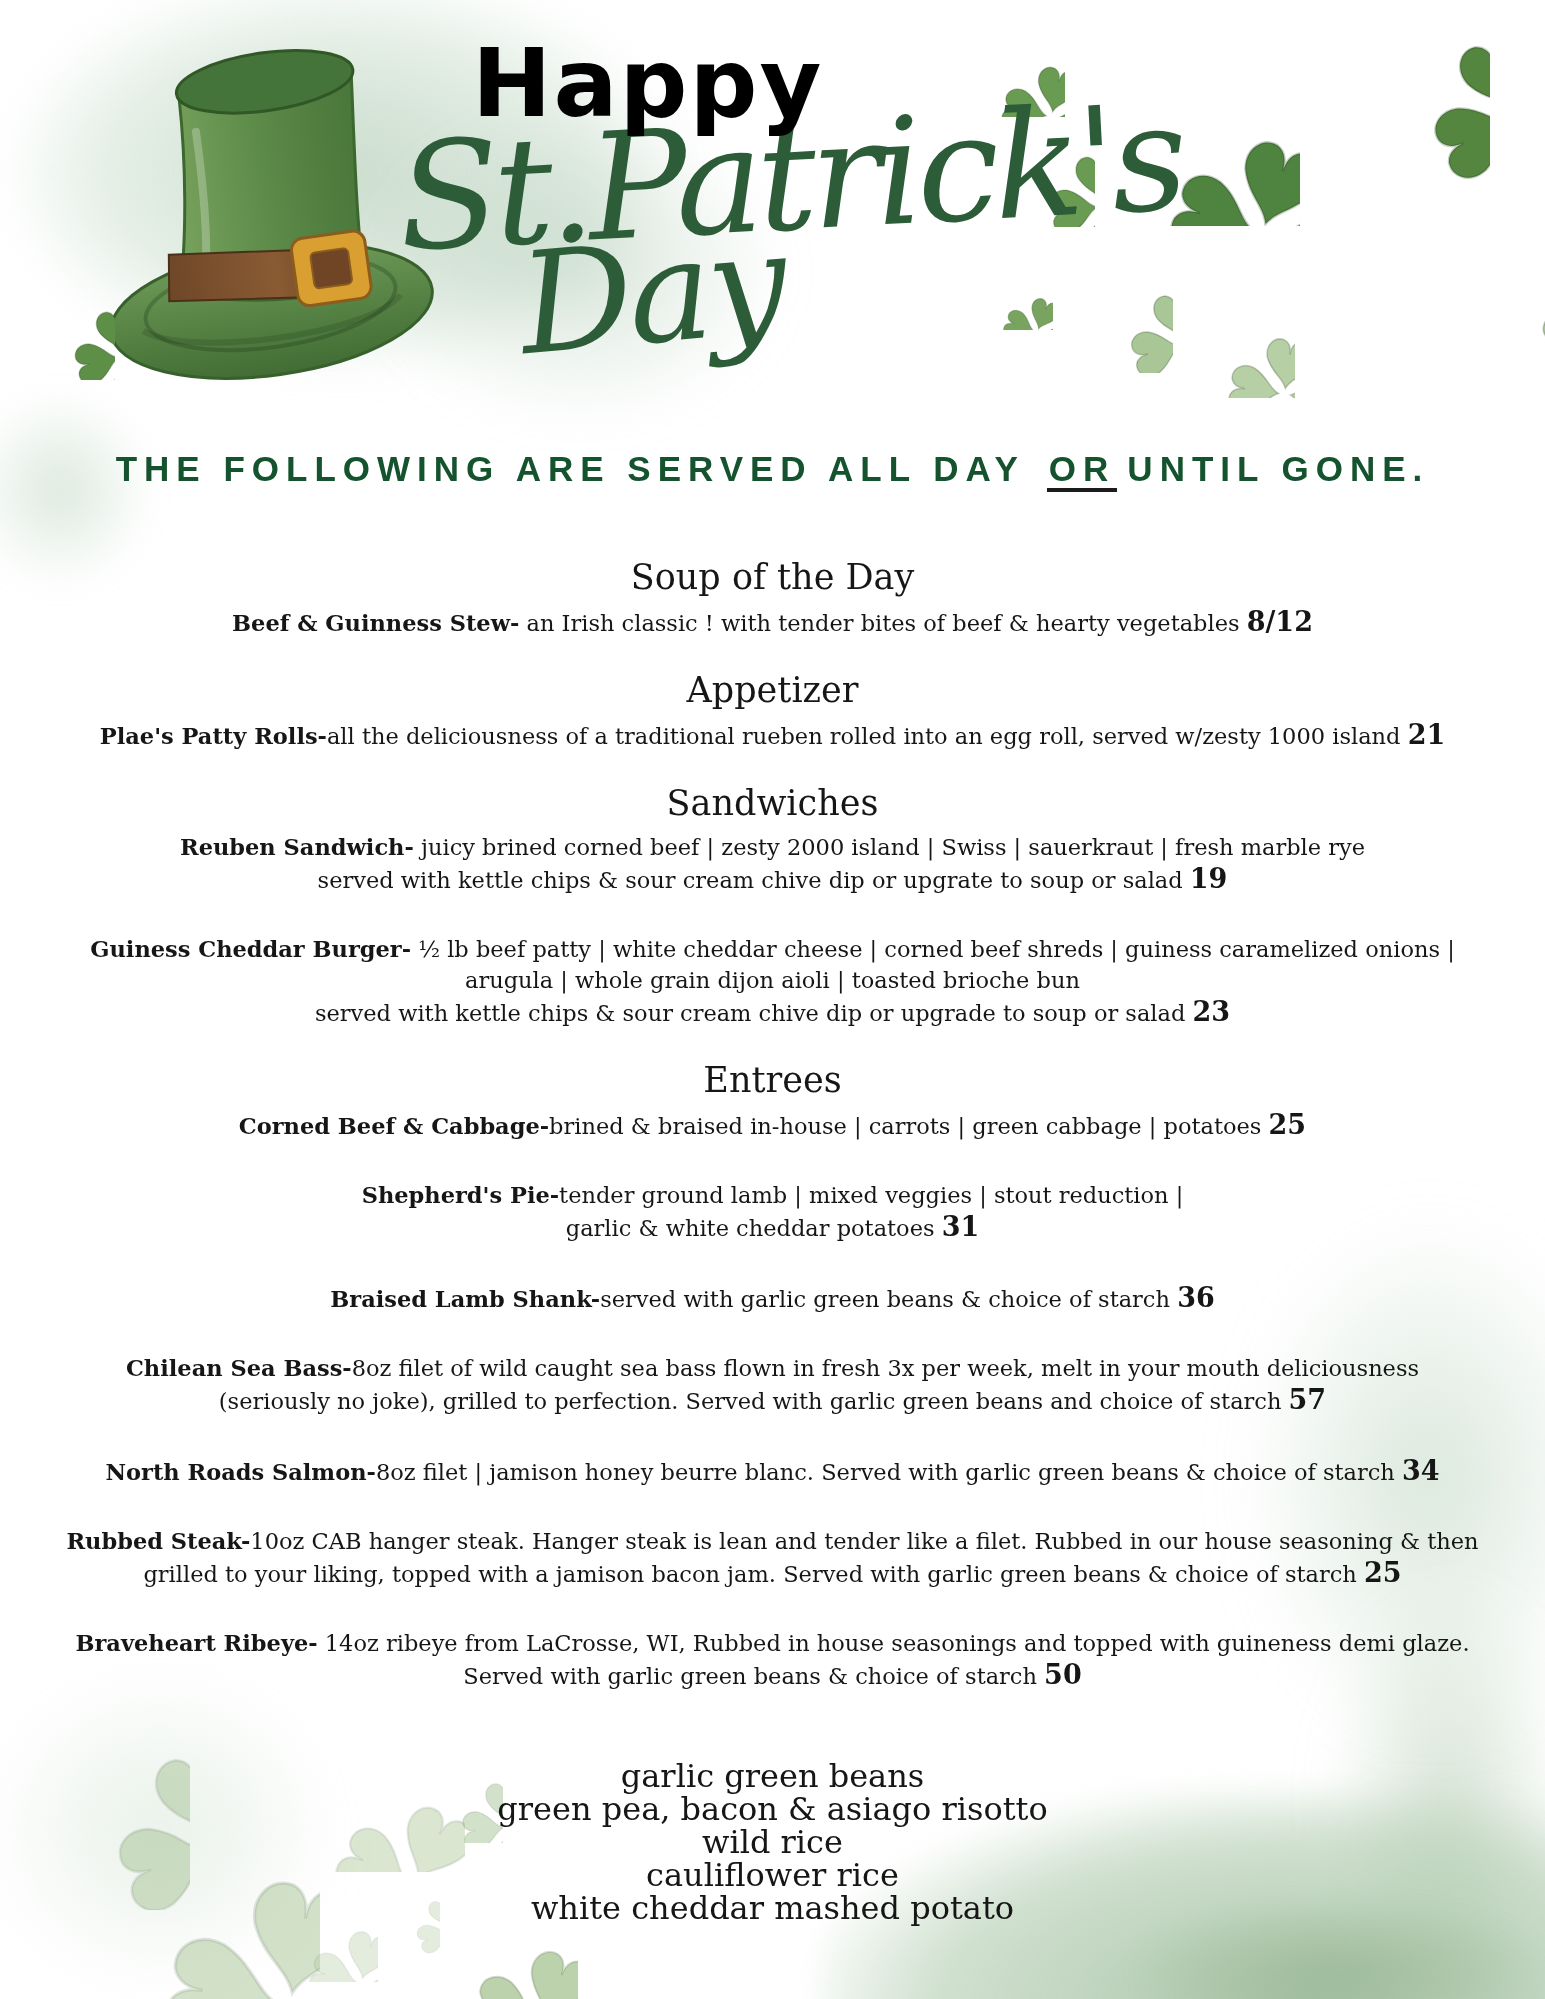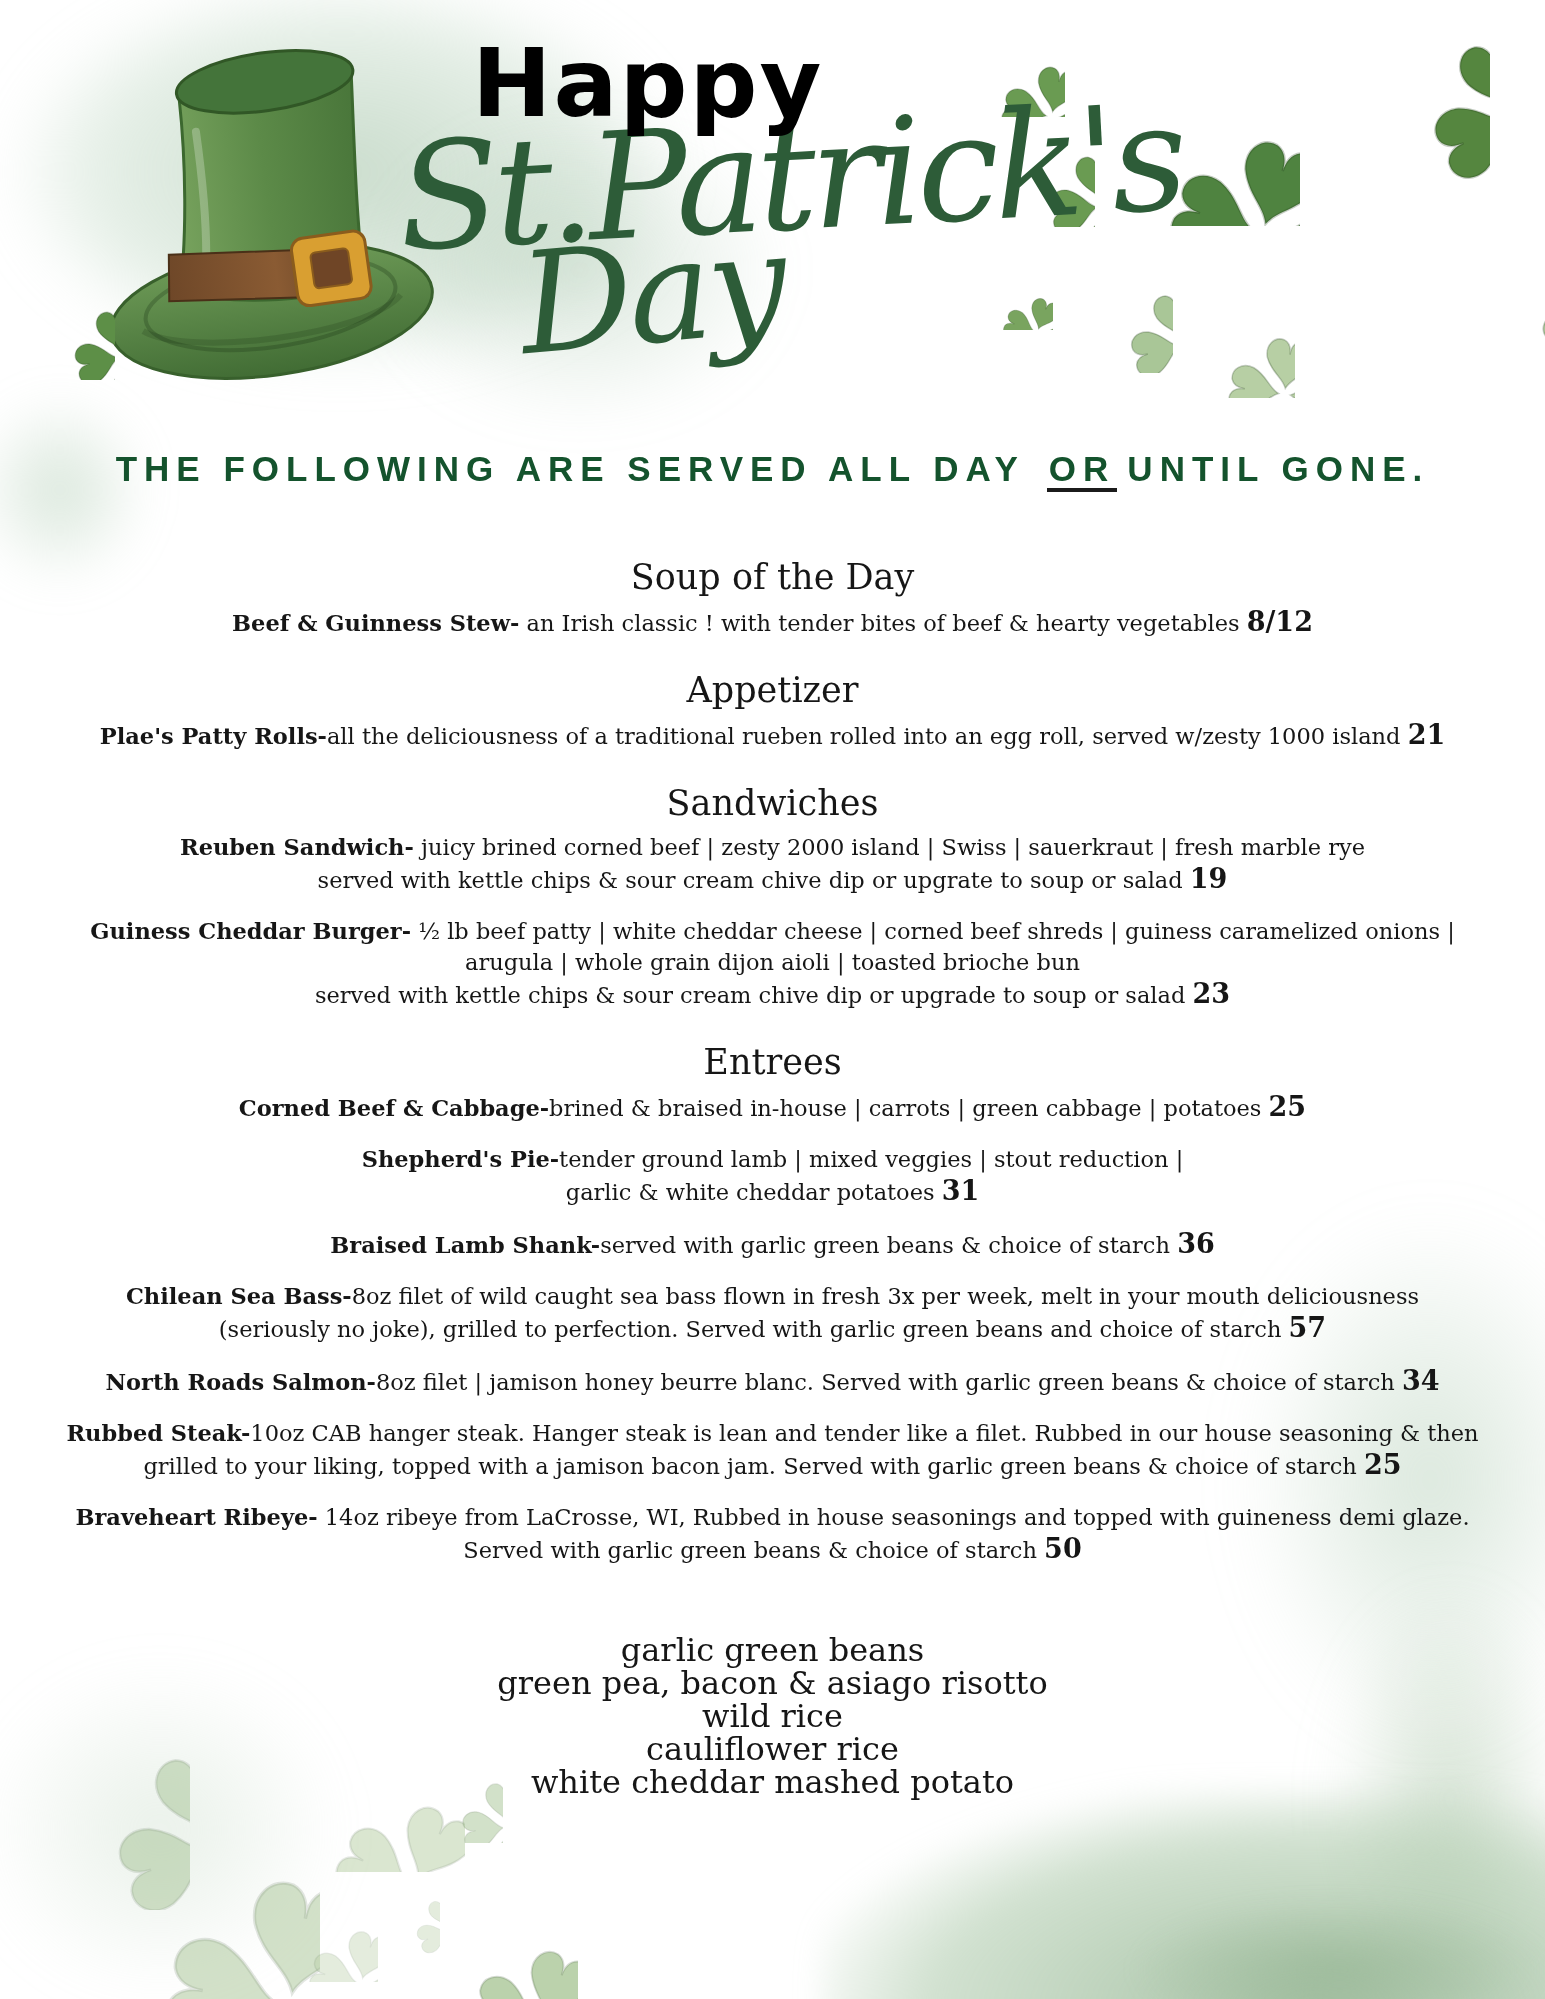--- a/index.html
+++ b/index.html
@@ -35,21 +35,21 @@
 
   
   .menu{position:absolute;top:446px;left:0;right:0;text-align:center;z-index:4;}
   .notice{font-family:"Liberation Sans",sans-serif;font-size:35px;font-weight:600;
     letter-spacing:7px;color:#14532d;line-height:46px;}
   .notice .or{display:inline-block;border-bottom:4px solid #1b1b1b;margin:0 10px 0 22px;padding:0 2px 0;line-height:38px;}
   .menu-section{margin-top:30px;}
   .menu-section.first{margin-top:64px;}
   .sec-h{font-size:35px;font-weight:400;margin:0;line-height:42px;}
   .item{margin-top:8px;font-size:22.5px;}
-  .item + .item{margin-top:20px;text-align:center;}
+  .item + .item{margin-top:38px;text-align:center;}
   .line{line-height:31px;white-space:nowrap;}
   .b{font-weight:700;}
   .price{font-weight:700;font-size:27px;}
   .sides{margin-top:68px;font-size:32px;}
   .sides .line{line-height:33px;}
 
   
   .art{position:absolute;z-index:1;pointer-events:none;}
 </style>
 </head>

